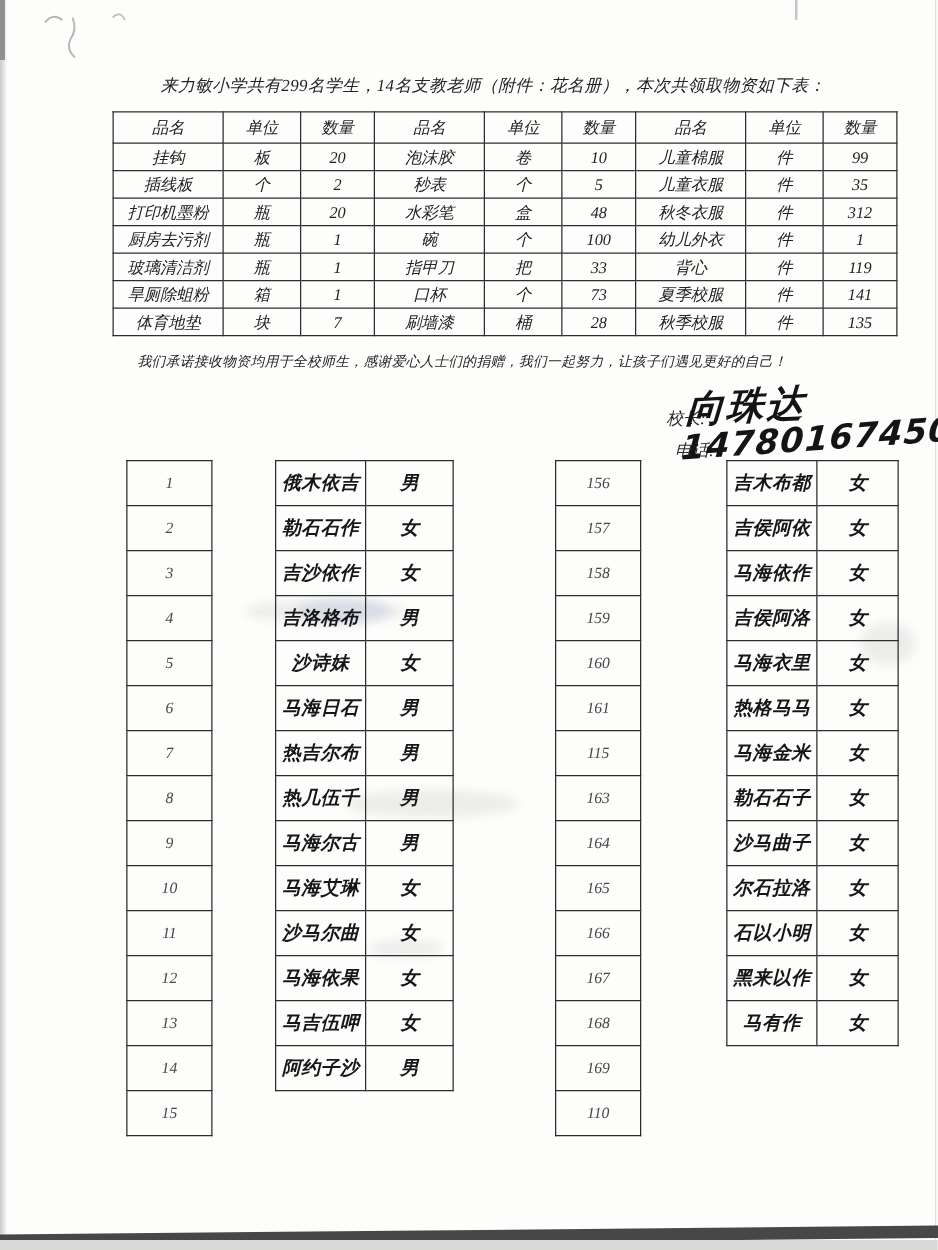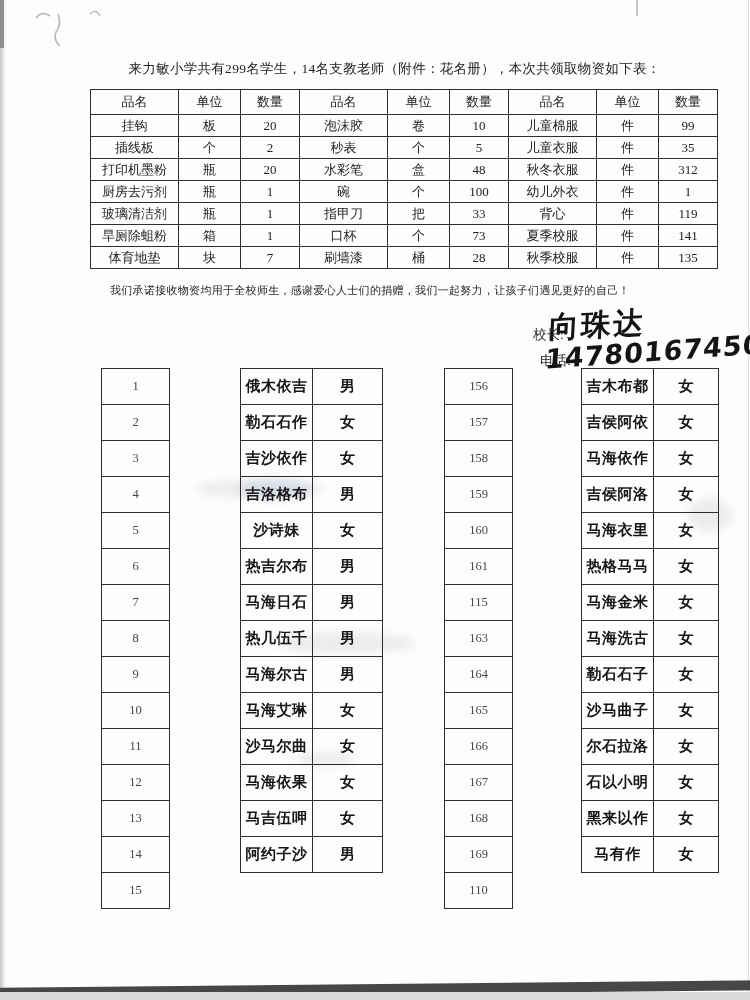--- a/index.html
+++ b/index.html
@@ -1,17 +1,17 @@
 <!DOCTYPE html>
 <html><head>
 <meta charset="utf-8">
 <style>
   html,body{margin:0;padding:0;width:750px;height:1000px;overflow:hidden;}
   body{background:#fdfdfc;font-family:"Liberation Serif","DejaVu Serif",serif;color:#1c1c1c;}
-  .page{position:absolute;inset:0;width:750px;height:1000px;background:#fdfdfc;}
+  .page{position:absolute;inset:0;width:750px;height:1000px;background:#fdfdfc;font-style:italic;}
 
   
   .edge-left{position:absolute;left:0;top:0;width:6px;height:1000px;
     background:linear-gradient(90deg,#c9c9c9,rgba(255,255,255,0));}
   .edge-left-dark{position:absolute;left:0;top:0;width:4px;height:48px;background:#8f8f8f;}
   .edge-right{position:absolute;right:1px;top:0;width:1px;height:1000px;background:#dedede;}
   .mark-top{position:absolute;left:636px;top:0;width:2px;height:16px;background:#c6c6c6;}
   .bottom-band{position:absolute;left:-12px;top:984px;width:780px;height:10px;background:#474747;
     transform:rotate(-0.55deg);}
   .bottom-gray{position:absolute;left:0;top:992px;width:750px;height:8px;background:#d9d9d8;}
@@ -52,21 +52,21 @@
   .roster{position:absolute;top:368px;}
   .roster td{border:1.6px solid #2c2c2c;text-align:center;vertical-align:middle;
     height:35px;padding:0;overflow:hidden;white-space:nowrap;}
   .roster.nums{width:69px;}
   .roster.nums td{font-size:12.5px;color:#474747;}
   .roster .name{font-family:"DejaVu Sans","Liberation Sans",sans-serif;
     font-weight:bold;font-size:15px;color:#161616;letter-spacing:.5px;}
   .roster .gender{font-family:"DejaVu Sans","Liberation Sans",sans-serif;
     font-weight:bold;font-size:15px;color:#161616;}
   .roster-left-nums{left:101px;}
-  .roster-left-names{left:240px;width:142px;}
+  .roster-left-names{left:220px;width:142px;}
   .roster-left-names col.cn{width:72px;} .roster-left-names col.cg{width:70px;}
   .roster-right-nums{left:444px;}
   .roster-right-names{left:581px;width:137px;}
   .roster-right-names col.cn{width:72px;} .roster-right-names col.cg{width:65px;}
 </style>
 </head>
 <body>
 
 <div class="page">
 
@@ -269,25 +269,25 @@
         </tr>
         <tr>
           <td class="name">吉洛格布</td>
           <td class="gender">男</td>
         </tr>
         <tr>
           <td class="name">沙诗妹</td>
           <td class="gender">女</td>
         </tr>
         <tr>
+          <td class="name">马海日石</td>
+          <td class="gender">男</td>
+        </tr>
+        <tr>
           <td class="name">热吉尔布</td>
-          <td class="gender">男</td>
-        </tr>
-        <tr>
-          <td class="name">马海日石</td>
           <td class="gender">男</td>
         </tr>
         <tr>
           <td class="name">热几伍千</td>
           <td class="gender">男</td>
         </tr>
         <tr>
           <td class="name">马海尔古</td>
           <td class="gender">男</td>
         </tr>
@@ -390,24 +390,20 @@
         </tr>
         <tr>
           <td class="name">热格马马</td>
           <td class="gender">女</td>
         </tr>
         <tr>
           <td class="name">马海金米</td>
           <td class="gender">女</td>
         </tr>
         <tr>
-          <td class="name">马海洗古</td>
-          <td class="gender">女</td>
-        </tr>
-        <tr>
           <td class="name">勒石石子</td>
           <td class="gender">女</td>
         </tr>
         <tr>
           <td class="name">沙马曲子</td>
           <td class="gender">女</td>
         </tr>
         <tr>
           <td class="name">尔石拉洛</td>
           <td class="gender">女</td>

